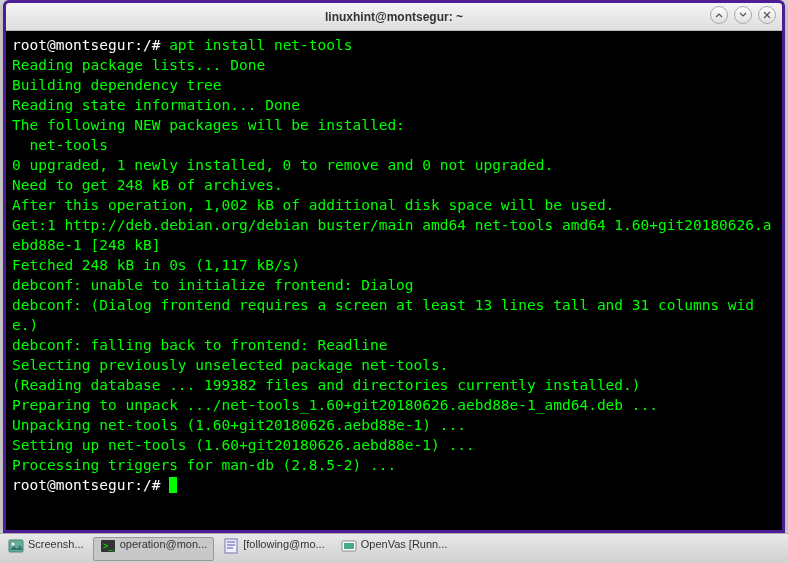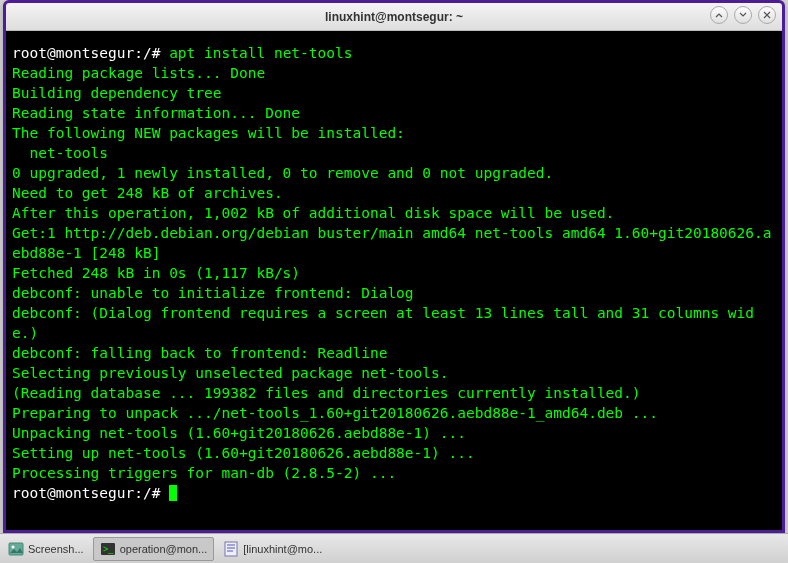--- a/index.html
+++ b/index.html
@@ -55,21 +55,21 @@
       display: flex;
       align-items: center;
       justify-content: center;
       font-size: 10px;
       color: #555;
       cursor: pointer;
     }
     .terminal {
       flex: 1;
       background: #000;
-      padding: 12px 6px;
+      padding: 4px 6px;
       font-family: "DejaVu Sans Mono", "Liberation Mono", monospace;
       font-size: 14.5px;
       line-height: 20px;
       color: #00ff00;
       overflow: hidden;
       white-space: pre-wrap;
       word-break: break-all;
     }
     .prompt-white { color: #fff; }
     .taskbar {
@@ -83,21 +83,20 @@
       display: flex;
       align-items: center;
       font-size: 11px;
       color: #333;
     }
     .task-item {
       height: 24px;
       padding: 0 6px;
       margin: 0 1px;
       display: flex;
-      align-items: center;
       gap: 4px;
       border: 1px solid transparent;
       cursor: pointer;
       max-width: 145px;
       overflow: hidden;
       white-space: nowrap;
     }
     .task-item.active {
       background: #c8c8c8;
       border: 1px solid #999;
@@ -189,16 +188,25 @@
       </div>
       <div class="task-item">
         <span class="task-icon">
           <svg width="16" height="16">
             <rect x="2" y="1" width="12" height="14" fill="#eef" stroke="#77a"></rect>
             <line x1="4" y1="4" x2="12" y2="4" stroke="#55a"></line>
             <line x1="4" y1="7" x2="12" y2="7" stroke="#55a"></line>
             <line x1="4" y1="10" x2="10" y2="10" stroke="#55a"></line>
           </svg>
         </span>
-        <span>[linuxhint@mo...</span>
+        <span>[following@mo...</span>
+      </div>
+      <div class="task-item">
+        <span class="task-icon">
+          <svg width="16" height="16">
+            <rect x="1" y="3" width="14" height="10" rx="1" fill="#fff" stroke="#888"></rect>
+            <rect x="3" y="5" width="10" height="6" fill="#4a8"></rect>
+          </svg>
+        </span>
+        <span>OpenVas [Runn...</span>
       </div>
     </div>
 </div>
 
 </body></html>

